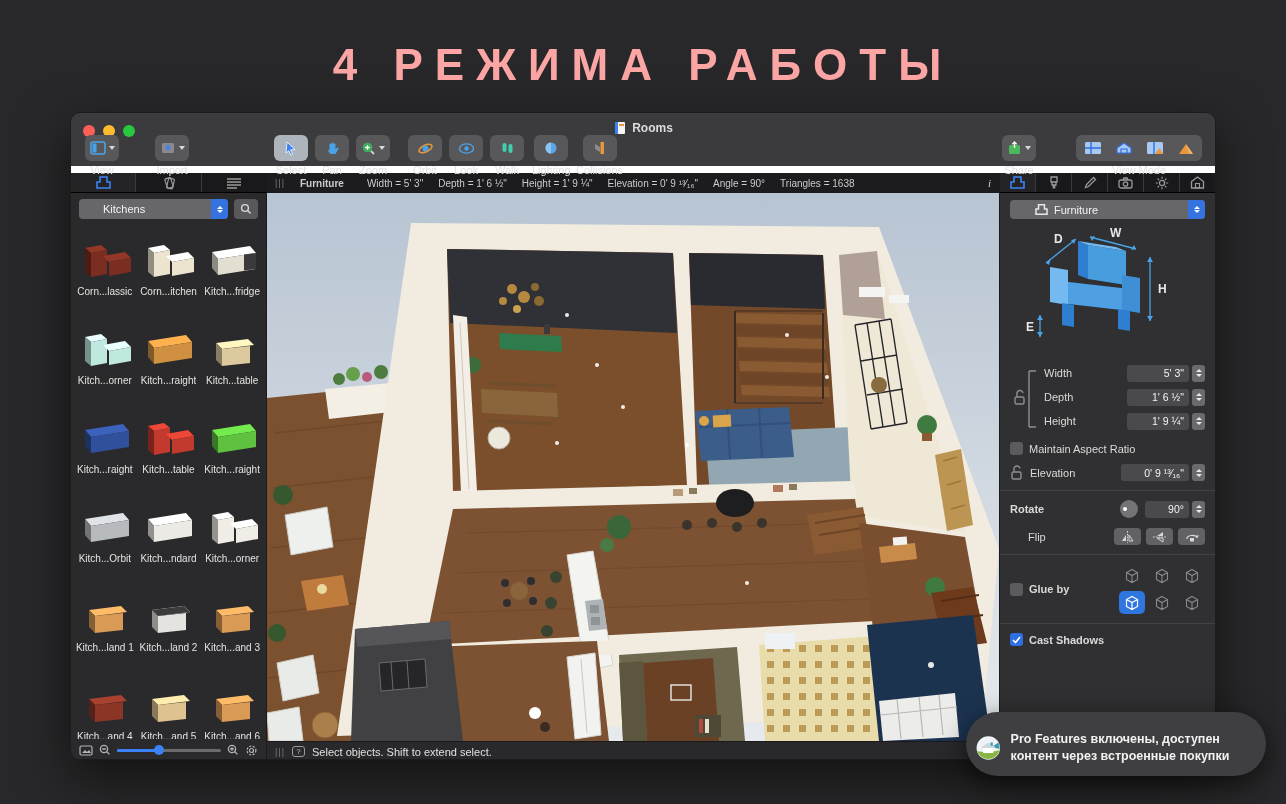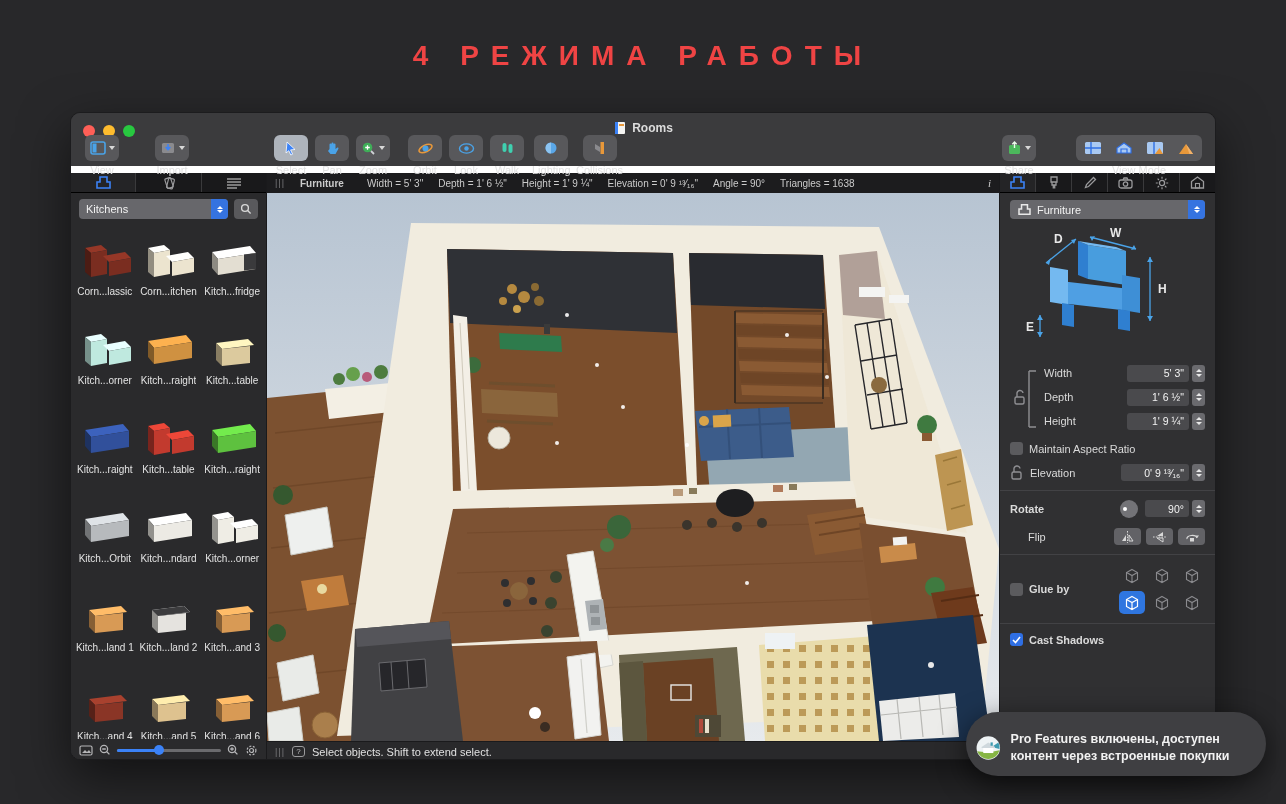--- a/index.html
+++ b/index.html
@@ -1,20 +1,20 @@
 <!DOCTYPE html>
 <html><head>
 <meta charset="utf-8">
 <style>
   * { margin:0; padding:0; box-sizing:border-box; }
   html,body { width:1286px; height:804px; }
   body { background:#28282a; font-family:"Liberation Sans", sans-serif; overflow:hidden; position:relative; }
 
   .headline { position:absolute; top:40px; left:0; width:100%; text-align:center;
-    color:#ef4444; font-size:28px; font-weight:bold; letter-spacing:12px; }
+    color:#fca5a5; font-size:44px; font-weight:bold; letter-spacing:12px; }
 
   
   .window { position:absolute; left:70px; top:112px; width:1146px; height:648px;
     background:#313133; border-radius:10px; box-shadow:0 18px 50px rgba(0,0,0,.55);
     overflow:hidden; border:1px solid #1c1c1e; }
 
   .toolbar { position:relative; height:60px; background:#3b3b3d; border-bottom:7px solid #ffffff; }
   .lights { position:absolute; left:12px; top:12px; display:flex; gap:8px; }
   .light { width:12px; height:12px; border-radius:50%; }
   .light.red{background:#ff5f57}.light.yellow{background:#febc2e}.light.green{background:#28c840}
@@ -35,21 +35,21 @@
 
   
   .sidebar { width:198px; background:#2a2a2c; display:flex; flex-direction:column; border-right:1px solid #1a1a1c; }
   .tabstrip { height:20px; display:flex; background:#141416; border-bottom:1px solid #000; }
   .tabstrip > div { flex:1; display:flex; align-items:center; justify-content:center;
     border-right:1px solid #3a3a3c; background:#19191b; }
   .tabstrip > div:last-child { border-right:none; }
   .tabstrip .on { background:#242426; }
   .search-row { height:32px; display:flex; align-items:center; gap:6px; padding:0 8px; }
   .popup { flex:1; height:20px; background:#67676b; border-radius:4px; display:flex; align-items:center;
-    padding-left:7px; color:#f2f2f2; font-size:11px; position:relative; overflow:hidden; }
+    padding-left:24px; color:#f2f2f2; font-size:11px; position:relative; overflow:hidden; }
   .popup .cap { position:absolute; right:0; top:0; width:17px; height:100%; background:#3573e0;
     display:flex; flex-direction:column; align-items:center; justify-content:center; gap:1px; }
   .cap i { width:0; height:0; border-left:3px solid transparent; border-right:3px solid transparent; }
   .cap .up { border-bottom:3.5px solid #fff; } .cap .dn { border-top:3.5px solid #fff; }
   .sq-btn { width:24px; height:20px; background:#59595c; border-radius:4px; display:flex;
     align-items:center; justify-content:center; }
   .lib-grid { flex:1; overflow:hidden; display:grid; grid-template-columns:repeat(3,1fr);
     grid-auto-rows:89px; padding:4px 2px 0; }
   .lib-item { display:flex; flex-direction:column; align-items:center; }
   .lib-item .thumb { margin-top:5px; }
@@ -825,21 +825,21 @@
                 <i class="up"></i>
                 <i class="dn"></i>
               </span>
           </span>
         </div>
 
         <div class="divider"></div>
 
         <div class="insp-row" style="justify-content:space-between">
           <span class="f-label" style="font-weight:bold">Rotate</span>
-          <span style="display:flex;">
+          <span style="display:flex;align-items:center">
             <span class="knob"></span>
             <span class="val-field" style="width:44px">90°</span>
             <span class="stepper">
                 <i class="up"></i>
                 <i class="dn"></i>
               </span>
           </span>
         </div>
 
         <div class="insp-row" style="margin-top:10px; justify-content:space-between">

